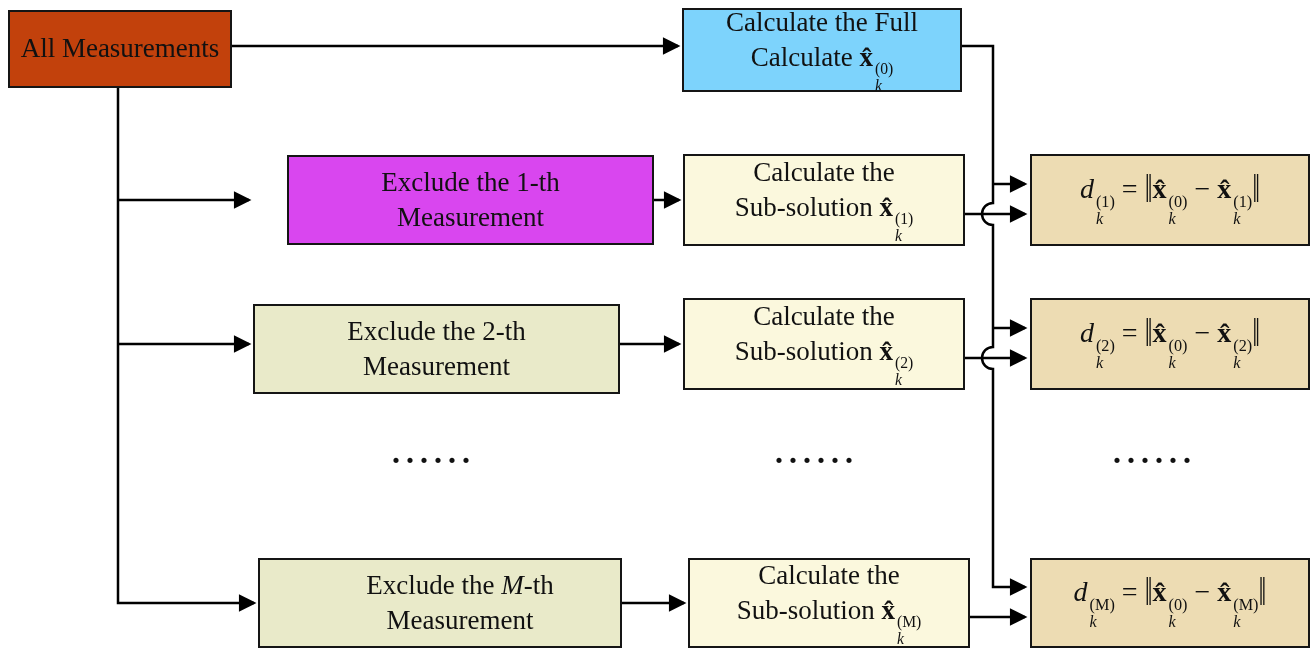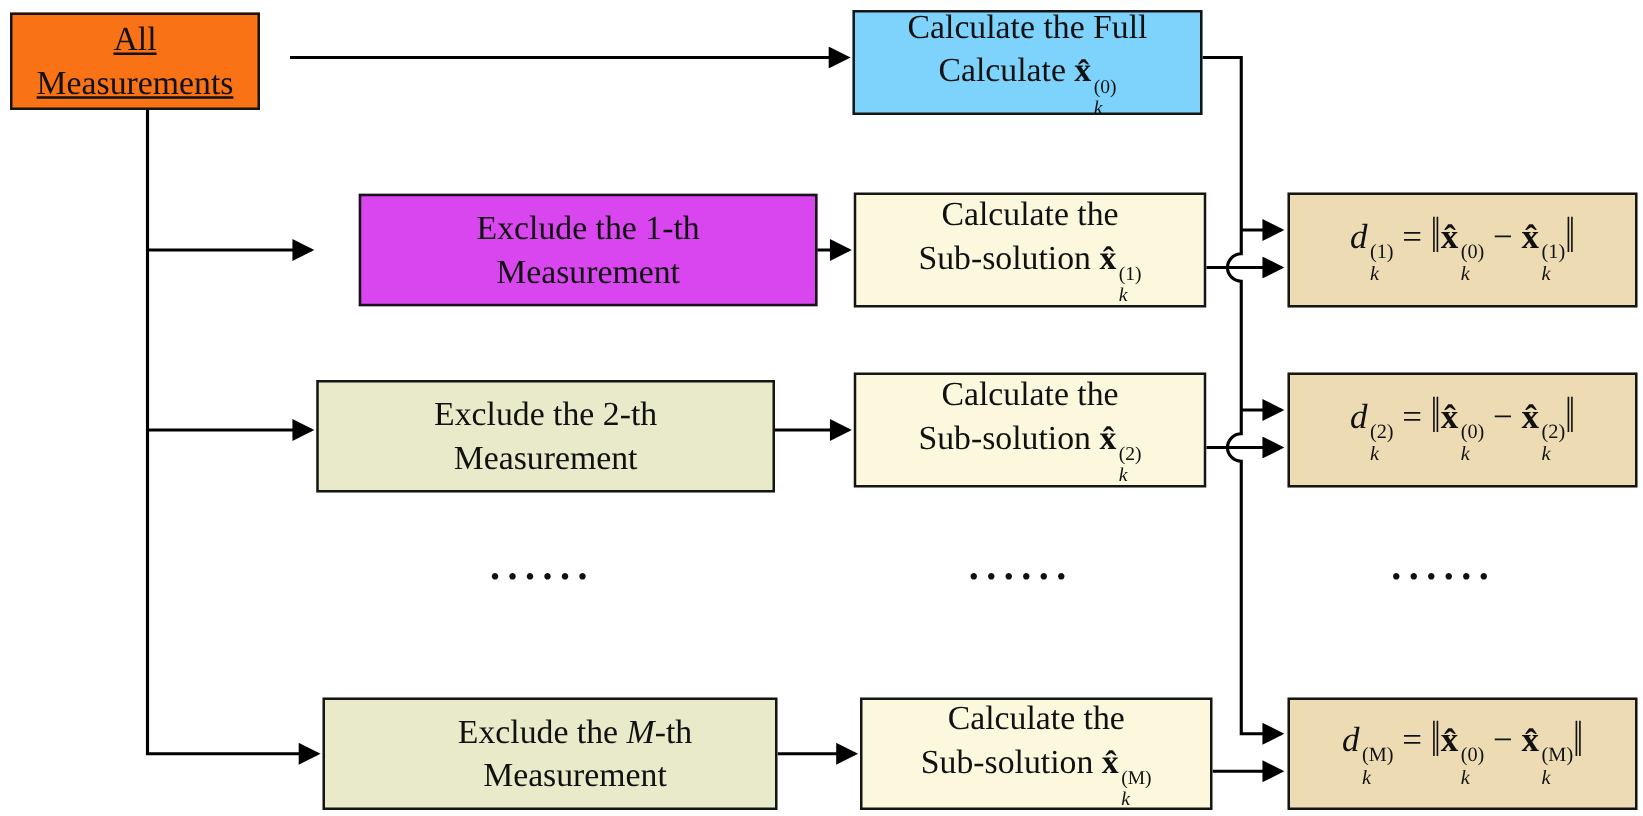--- a/index.html
+++ b/index.html
@@ -55,21 +55,21 @@
       <path d="M962 46 L993 46 L993 203 A11 11 0 0 0 993 225 L993 347 A11 11 0 0 0 993 369 L993 587 L1025 587" marker-end="url(#arr)"></path>
       <path d="M993 184 L1025 184" marker-end="url(#arr)"></path>
       <path d="M993 328 L1025 328" marker-end="url(#arr)"></path>
 
       <path d="M965 214 L1025 214" marker-end="url(#arr)"></path>
       <path d="M965 358 L1025 358" marker-end="url(#arr)"></path>
       <path d="M970 617 L1025 617" marker-end="url(#arr)"></path>
     </g>
   </svg>
 
-  <div class="node" style="left: 8px; top: 10px; width: 200px; height: 78px; background-color: #f97316; text-decoration: underline;">
+  <div class="node" style="left: 8px; top: 10px; width: 224px; height: 78px; background-color: #c2410c;">
     <div class="inner"><span>All Measurements</span></div>
   </div>
 
   <div class="node" style="left: 682px; top: 8px; width: 280px; height: 84px; background-color: #7dd3fc;">
     <div class="inner"><span>Calculate the Full</span><br><span>Calculate </span><span class="bd">x̂</span><span class="ss">
           <span class="sup">(0)</span>
           <span class="sub">k</span>
         </span></div>
   </div>
 

